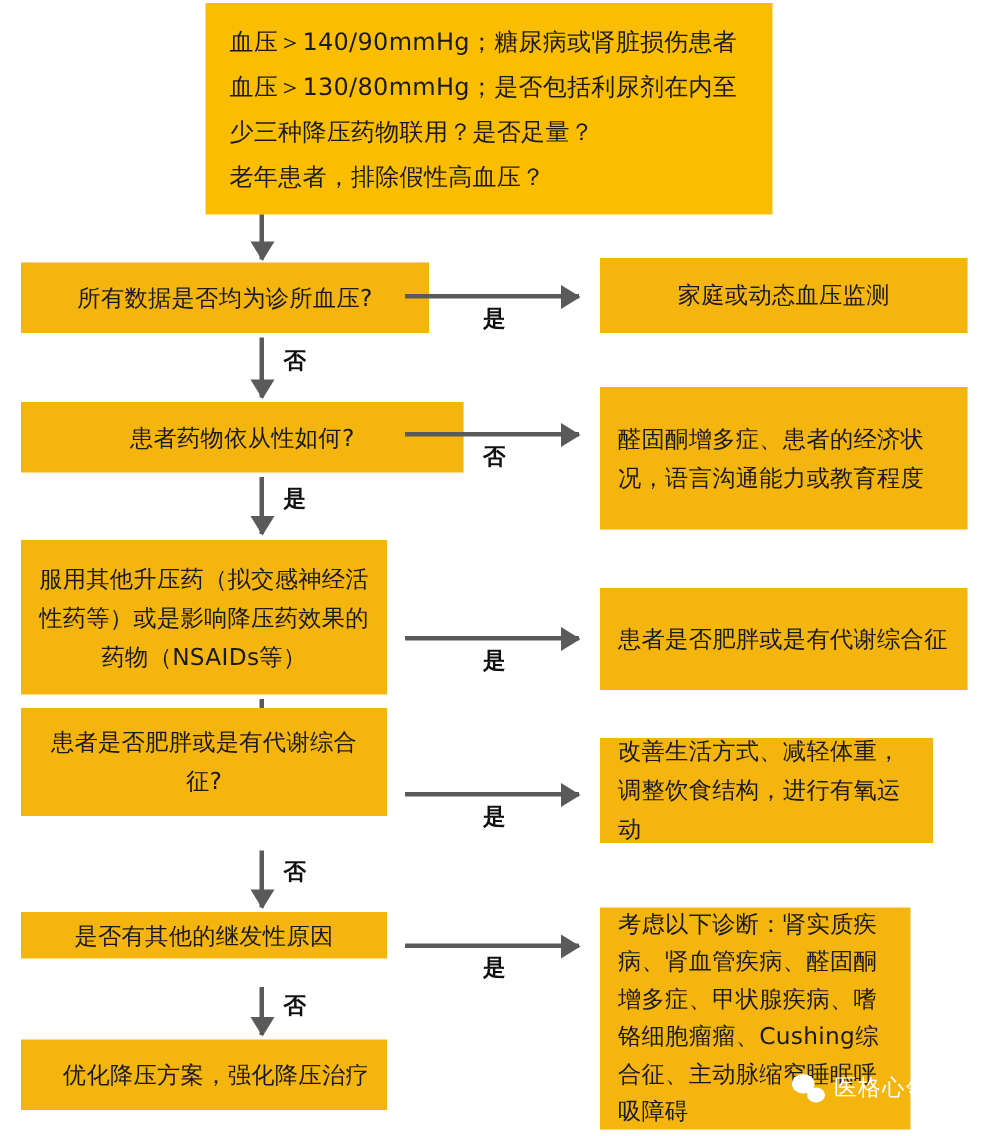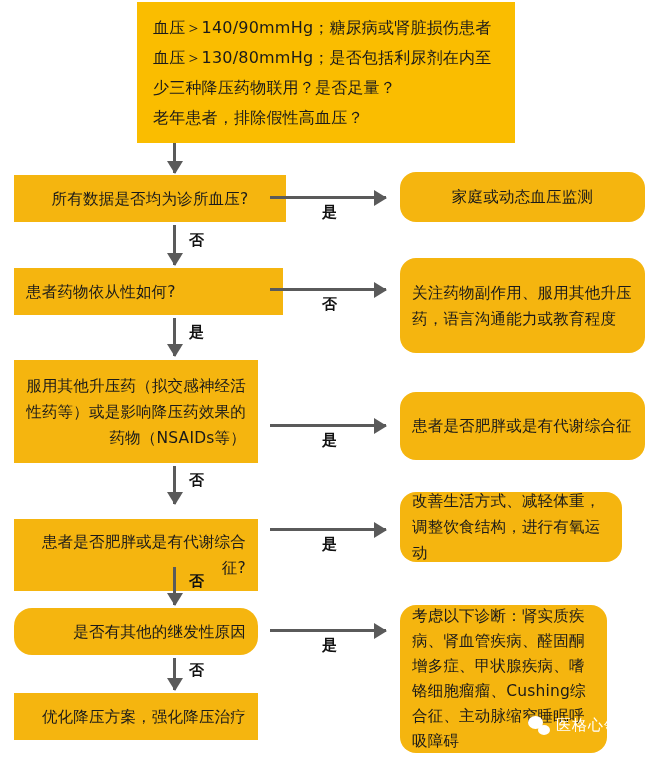--- a/index.html
+++ b/index.html
@@ -30,24 +30,24 @@
     white-space: pre-line;
   }
   .box.top {
     background: #fabd00;
     font-size: 16px;
     line-height: 30px;
     text-align: left;
     padding: 10px 16px;
   }
   .box.left-q {
-    text-align: right;
+    text-align: center;
   }
   .box.left-q.center-1 { text-align: center; }
-  .box.right-a { text-align: left; border-radius: 16px; }
+  .box.right-a { text-align: left; }
 
   
   .h-arrow {
     position: absolute;
     height: 3px;
     background: #5a5a5a;
   }
   .h-arrow::after {
     content: "";
     position: absolute;
@@ -118,42 +118,42 @@
 
   <div class="v-arrow" style="left:173px; top:143px; height:30px;"></div>
 
   <div class="box left-q center-1" style="left:14px; top:175px; width:272px; height:47px; text-align:center;">所有数据是否均为诊所血压?</div>
   <div class="h-arrow" style="left:270px; top:196px; width:116px;"></div>
   <div class="arrow-label" style="left:322px; top:205px;">是</div>
   <div class="box right-a" style="left:400px; top:172px; width:245px; height:50px; text-align:center;">家庭或动态血压监测</div>
   <div class="v-arrow" style="left:173px; top:225px; height:40px;"></div>
   <div class="arrow-label" style="left:189px; top:233px;">否</div>
 
-  <div class="box left-q" style="left:14px; top:268px; width:269px; height:47px; text-align:left;">患者药物依从性如何?</div>
+  <div class="box left-q" style="left:14px; top:268px; width:295px; height:47px; text-align:center;">患者药物依从性如何?</div>
   <div class="h-arrow" style="left:270px; top:288px; width:116px;"></div>
   <div class="arrow-label" style="left:322px; top:297px;">否</div>
-  <div class="box right-a" style="left:400px; top:258px; width:245px; height:95px;">关注药物副作用、服用其他升压药，语言沟通能力或教育程度</div>
+  <div class="box right-a" style="left:400px; top:258px; width:245px; height:95px;">醛固酮增多症、患者的经济状况，语言沟通能力或教育程度</div>
   <div class="v-arrow" style="left:173px; top:318px; height:38px;"></div>
   <div class="arrow-label" style="left:189px; top:325px;">是</div>
 
   <div class="box left-q" style="left:14px; top:360px; width:244px; height:103px;">服用其他升压药（拟交感神经活性药等）或是影响降压药效果的药物（NSAIDs等）</div>
   <div class="h-arrow" style="left:270px; top:424px; width:116px;"></div>
   <div class="arrow-label" style="left:322px; top:433px;">是</div>
   <div class="box right-a" style="left:400px; top:392px; width:245px; height:68px;">患者是否肥胖或是有代谢综合征</div>
   <div class="v-arrow" style="left:173px; top:466px; height:38px;"></div>
   <div class="arrow-label" style="left:189px; top:473px;">否</div>
 
-  <div class="box left-q" style="left:14px; top:519px; width:244px; height:72px;">患者是否肥胖或是有代谢综合征?</div>
+  <div class="box left-q" style="left:14px; top:472px; width:244px; height:72px;">患者是否肥胖或是有代谢综合征?</div>
   <div class="h-arrow" style="left:270px; top:528px; width:116px;"></div>
   <div class="arrow-label" style="left:322px; top:537px;">是</div>
   <div class="box right-a" style="left:400px; top:492px; width:222px; height:70px;">改善生活方式、减轻体重，调整饮食结构，进行有氧运动</div>
   <div class="v-arrow" style="left:173px; top:567px; height:38px;"></div>
   <div class="arrow-label" style="left:189px; top:574px;">否</div>
 
-  <div class="box left-q" style="left:14px; top:608px; width:244px; height:47px; border-radius:18px;">是否有其他的继发性原因</div>
+  <div class="box left-q" style="left:14px; top:608px; width:244px; height:31px; ">是否有其他的继发性原因</div>
   <div class="h-arrow" style="left:270px; top:629px; width:116px;"></div>
   <div class="arrow-label" style="left:322px; top:638px;">是</div>
   <div class="box right-a" style="left:400px; top:605px; width:207px; height:148px; line-height:25px;">考虑以下诊断：肾实质疾病、肾血管疾病、醛固酮增多症、甲状腺疾病、嗜铬细胞瘤瘤、Cushing综合征、主动脉缩窄睡眠呼吸障碍</div>
   <div class="v-arrow" style="left:173px; top:658px; height:32px;"></div>
   <div class="arrow-label" style="left:189px; top:663px;">否</div>
 
   <div class="box" style="left:14px; top:693px; width:244px; height:47px; text-align:right;">优化降压方案，强化降压治疗</div>
 
   <div class="watermark" style="left:528px; top:716px;justify-content:space-between;">
     <span class="wechat-logo">

